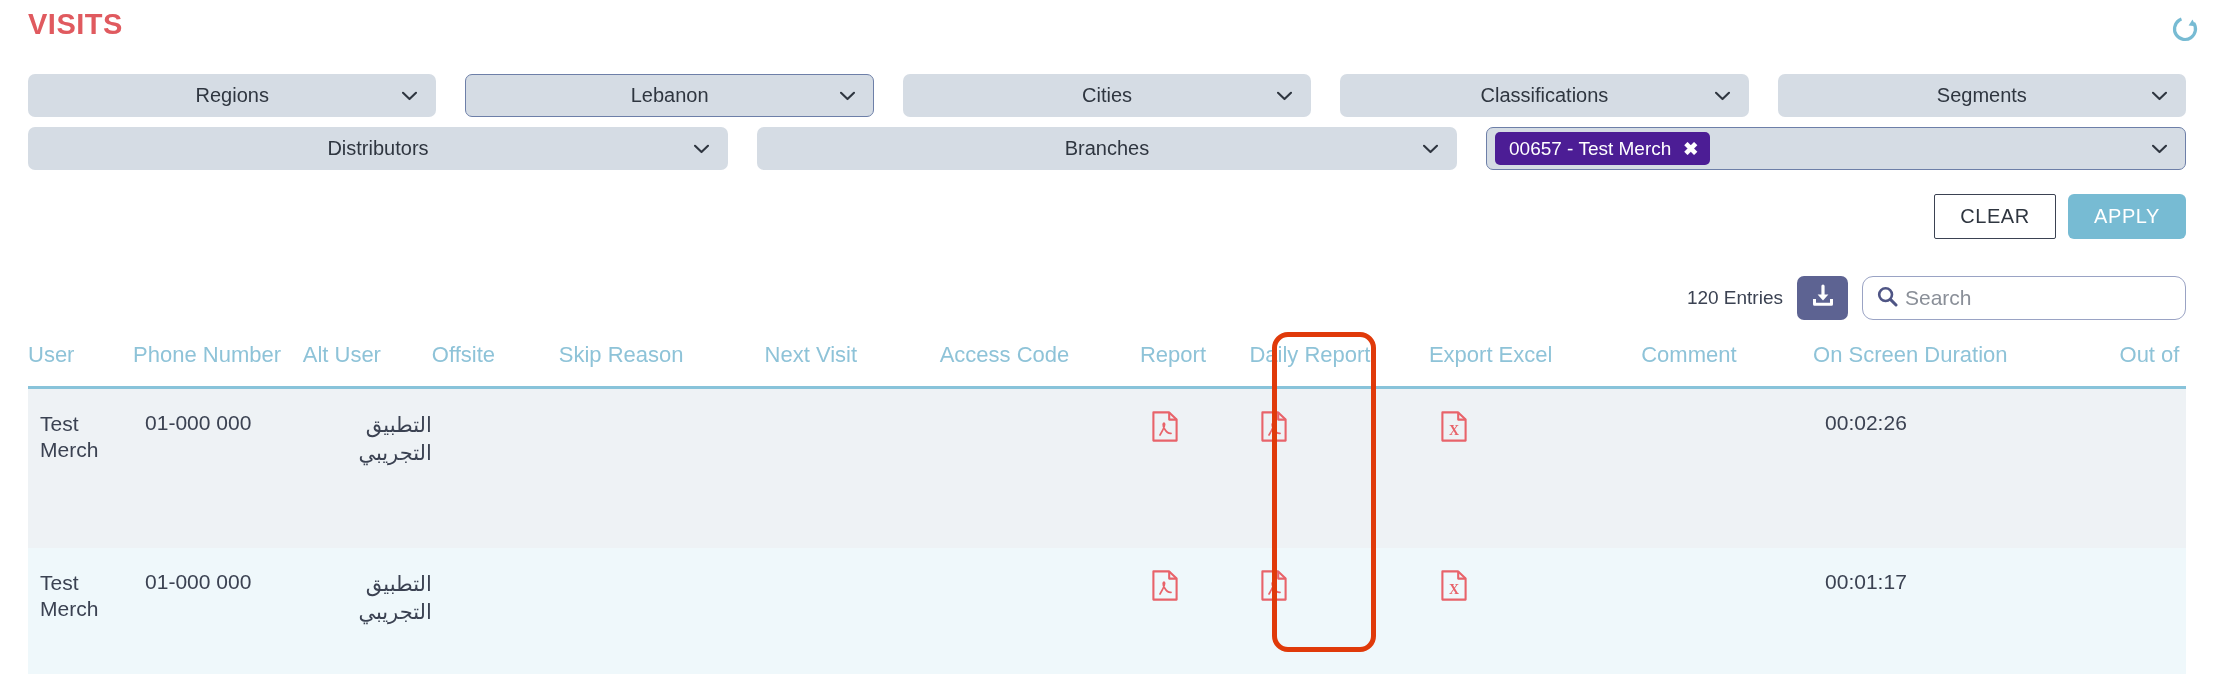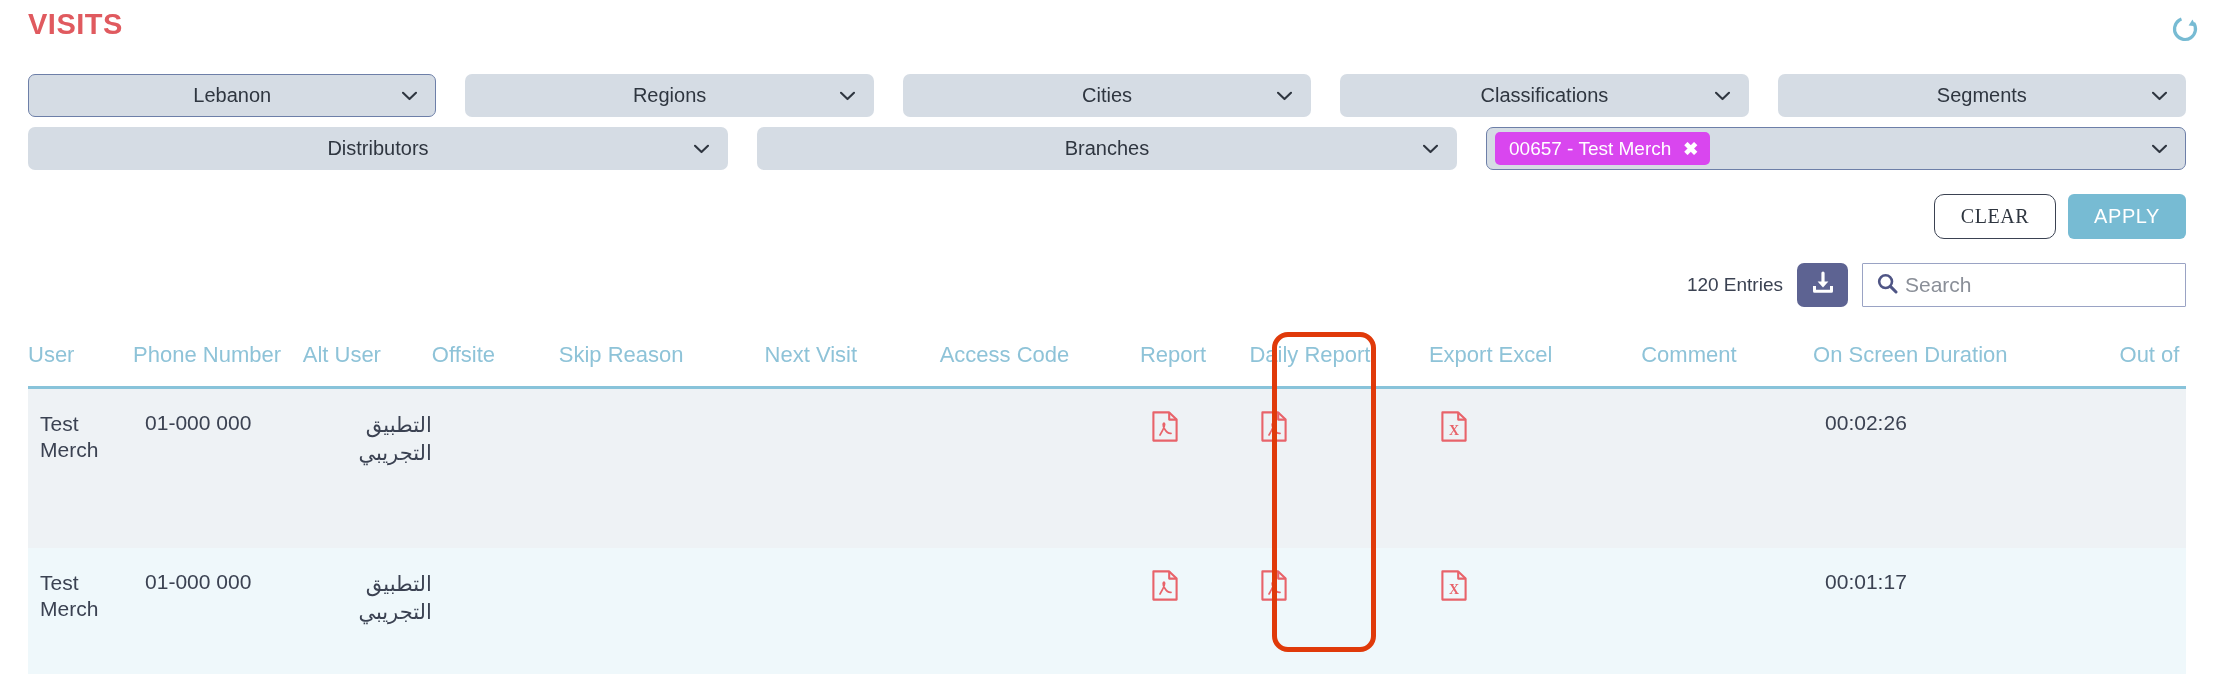--- a/index.html
+++ b/index.html
@@ -87,21 +87,21 @@
   .dropdown.token-dd {
     background: #d5dce4;
     border: 1px solid #6d7fa8;
     justify-content: flex-start;
     padding-left: 8px;
   }
   .token {
     display: inline-flex;
     align-items: center;
     gap: 12px;
-    background: #d946ef;
+    background: #4c1d95;
     color: #ffffff;
     border-radius: 5px;
     height: 33px;
     padding: 0 12px 0 14px;
     font-size: 19px;
     white-space: nowrap;
   }
   .token .token-x {
     font-size: 18px;
     font-weight: bold;
@@ -155,48 +155,48 @@
     position: absolute;
     right: 28px;
     top: 194px;
     display: flex;
     gap: 12px;
   }
   .btn-clear {
     height: 45px;
     min-width: 122px;
     padding: 0 22px;
-    border-radius: 10px;
+    border-radius: 2px;
     border: 1px solid #3b4252;
     background: #ffffff;
     color: #2f3640;
     font-size: 20px;
     letter-spacing: 0.6px;
-    font-family: Liberation Serif, serif;
+    font-family: Liberation Sans, sans-serif;
     cursor: pointer;
   }
   .btn-apply {
     height: 45px;
     min-width: 118px;
     padding: 0 22px;
     border-radius: 6px;
     border: none;
     background: #77bbd3;
     color: #ffffff;
     font-size: 20px;
     letter-spacing: 0.6px;
     font-family: "Liberation Sans", sans-serif;
     cursor: pointer;
   }
 
   
   .toolbar {
     position: absolute;
     right: 28px;
-    top: 263px;
+    top: 276px;
     display: flex;
     align-items: center;
     gap: 14px;
   }
   .entries-count {
     font-size: 19px;
     color: #3b4252;
     white-space: nowrap;
   }
   .export-btn {
@@ -205,21 +205,21 @@
     border-radius: 7px;
     background: #5d6392;
     display: flex;
     align-items: center;
     justify-content: center;
     cursor: pointer;
   }
   .search-box {
     width: 324px;
     height: 44px;
-    border-radius: 1px;
+    border-radius: 11px;
     border: 1px solid #9aa3c4;
     background: #ffffff;
     display: flex;
     align-items: center;
     padding: 0 10px 0 14px;
     gap: 7px;
   }
   .search-box svg { flex: none; }
   .search-box input {
     flex: 1 1 auto;
@@ -310,32 +310,32 @@
     <svg width="26" height="26" viewBox="0 0 26 26">
       <circle cx="13" cy="13" r="10.5" fill="none" stroke="#77bbd3" stroke-width="3.2" stroke-dasharray="52 14" transform="rotate(-35 13 13)"></circle>
       <polygon points="20.5,3.5 23.8,10.2 16.6,9.6" fill="#77bbd3"></polygon>
     </svg>
   </div>
 
   <div class="filters">
 
     <div class="filter-row">
       <div class="filter-cell">
+        <div class="dropdown">
+          <span class="dd-label">Regions</span>
+          <span class="caret">
+            <svg width="15" height="9" viewBox="0 0 15 9">
+                <path d="M1 1.2 L7.5 7.6 L14 1.2" fill="none" stroke="#2f3640" stroke-width="2.1" stroke-linecap="round" stroke-linejoin="round"></path>
+              </svg>
+          </span>
+        </div>
+      </div>
+      <div class="filter-cell">
         <div class="dropdown focused">
           <span class="dd-label">Lebanon</span>
-          <span class="caret">
-            <svg width="15" height="9" viewBox="0 0 15 9">
-                <path d="M1 1.2 L7.5 7.6 L14 1.2" fill="none" stroke="#2f3640" stroke-width="2.1" stroke-linecap="round" stroke-linejoin="round"></path>
-              </svg>
-          </span>
-        </div>
-      </div>
-      <div class="filter-cell">
-        <div class="dropdown">
-          <span class="dd-label">Regions</span>
           <span class="caret">
             <svg width="15" height="9" viewBox="0 0 15 9">
                 <path d="M1 1.2 L7.5 7.6 L14 1.2" fill="none" stroke="#2f3640" stroke-width="2.1" stroke-linecap="round" stroke-linejoin="round"></path>
               </svg>
           </span>
         </div>
       </div>
       <div class="filter-cell">
         <div class="dropdown">
           <span class="dd-label">Cities</span>

